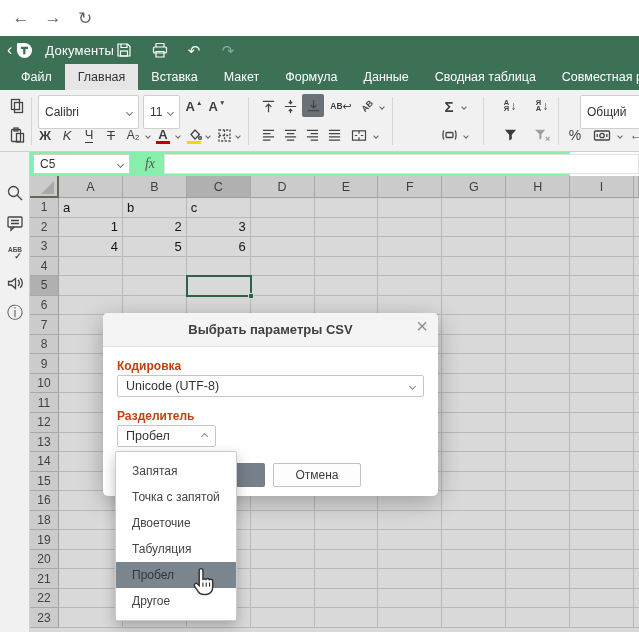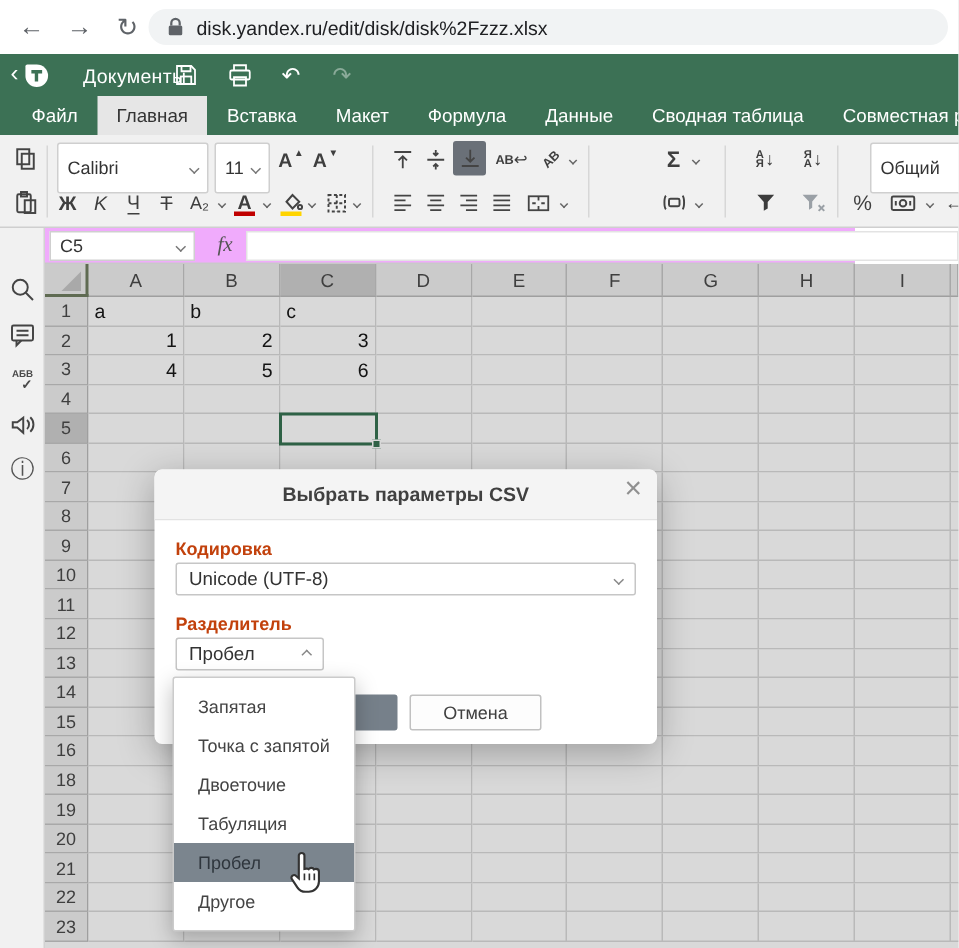--- a/index.html
+++ b/index.html
@@ -13,21 +13,21 @@
              display:flex; align-items:center; justify-content:center; cursor:pointer; }
   #url-pill { position:absolute; left:99px; top:6px; width:533px; height:24px; border-radius:12px;
               background:#f1f3f4; display:flex; align-items:center; padding-left:12px; }
   #url-text { font-size:13px; color:#202124; margin-left:8px; white-space:nowrap; }
 
   
   #appbar { left:0; top:36px; width:639px; height:28px; background:var(--header_green); color:#fff;
             display:flex; align-items:center; }
   #app-back { font-size:16px; margin-left:7px; line-height:1; }
   #app-logo { margin-left:4px; display:flex; }
-  #product-name { font-size:13px; margin-left:22px; letter-spacing:.2px; }
+  #product-name { font-size:13px; margin-left:12px; letter-spacing:.2px; }
   .hicon { position:absolute; top:41px; width:20px; height:18px; display:flex; align-items:center; justify-content:center; }
   .hglyph { color:#fff; font-size:15px; line-height:1; }
 
   
   #tabsbar { left:0; top:64px; width:639px; height:26px; background:var(--header_green);
              display:flex; align-items:stretch; padding-left:8px; }
   .mtab { color:#fff; font-size:12.5px; padding:0 13px; display:flex; align-items:center; cursor:pointer; white-space:nowrap; }
   .mtab.active { background:#e6e6e6; color:#333; }
 
   
@@ -47,21 +47,21 @@
   .lt { text-decoration:line-through; }
   .colorbar { position:absolute; left:2px; bottom:1px; width:14px; height:3px; }
   .active-tool { background:var(--active_tool); border-radius:2px; }
   .active-tool svg path { stroke:#fff; }
   .sort-ic { display:inline-flex; flex-direction:column; font-size:7.5px; font-weight:bold; line-height:6.5px; color:#3f3f3f; }
   .sarr { font-size:12px; margin-left:1px; color:#3f3f3f; }
   .mini { font-size:6.5px; margin-left:1px; margin-top:-7px; }
   .diag { transform:rotate(-45deg); display:inline-block; font-size:8.5px; font-weight:bold; }
 
   
-  #formulabar { left:0; top:152px; width:570px; height:24px; background:#f0abfc; border-bottom:1px solid #c9c9c9; }
+  #formulabar { left:0; top:152px; width:570px; height:24px; background:#86efac; border-bottom:1px solid #c9c9c9; }
   #namebox { position:absolute; left:33px; top:2px; width:97px; height:20px; background:#fff; border:1px solid #cfcfcf;
              display:flex; align-items:center; padding:0 6px; font-size:12px; color:#333; }
   #fx { position:absolute; left:138px; top:2px; width:24px; height:20px; font-family:"Liberation Serif", serif;
         font-style:italic; font-size:14px; color:#555; display:flex; align-items:center; justify-content:center; }
   #formula-input { position:absolute; left:164px; top:2px; width:475px; height:20px; background:#fff; border:1px solid #e3e3e3; }
 
   
   #rail { left:0; top:152px; width:30px; height:480px; background:#f1f1f1; border-right:1px solid #d2d2d2; }
   .rico { position:absolute; left:5px; width:20px; height:20px; display:flex; align-items:center; justify-content:center; cursor:pointer; }
   #spell-ic { flex-direction:column; font-size:6.5px; font-weight:bold; color:#4a4a4a; line-height:6px; }
@@ -120,27 +120,20 @@
 <div id="browser" class="abs">
   <div class="nav-btn" style="left:8px">
       <span>←</span>
     </div>
   <div class="nav-btn" style="left:40px">
       <span>→</span>
     </div>
   <div class="nav-btn" style="left:72px">
       <span>↻</span>
     </div>
-  <div id="url-pill">
-    <svg width="12" height="14" viewBox="0 0 12 14">
-      <path d="M3.2 6V4.3a2.8 2.8 0 0 1 5.6 0V6" stroke="#5f6368" stroke-width="1.5" fill="none"></path>
-      <rect x="1.5" y="6" width="9" height="6.5" rx="1" fill="#5f6368"></rect>
-    </svg>
-    <span id="url-text">disk.yandex.ru/edit/disk/disk%2Fzzz.xlsx</span>
-  </div>
 </div>
 
 <div id="appbar" class="abs">
   <span id="app-back">‹</span>
   <span id="app-logo">
     <svg width="17" height="17" viewBox="0 0 18 18">
       <path d="M9 1a8 8 0 1 1-8 8V2.4C1 1.6 1.6 1 2.4 1H9z" fill="#fff"></path>
       <path d="M5.2 5h7.6v2.4H10V13H7.6V7.4H5.2z" fill="#3c7155"></path>
     </svg>
   </span>

